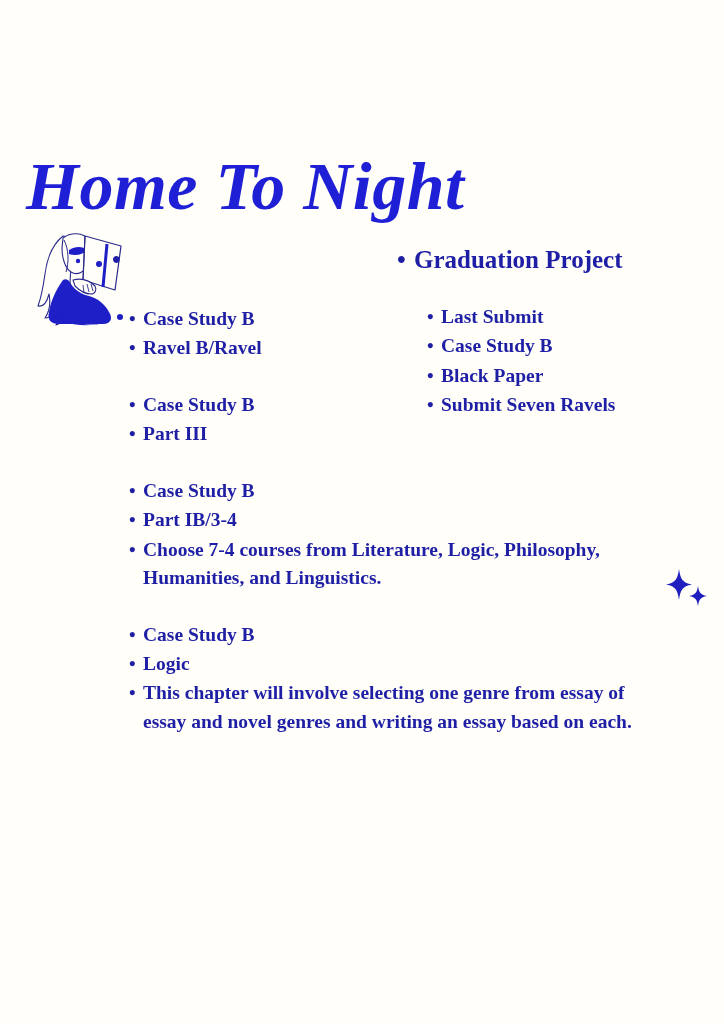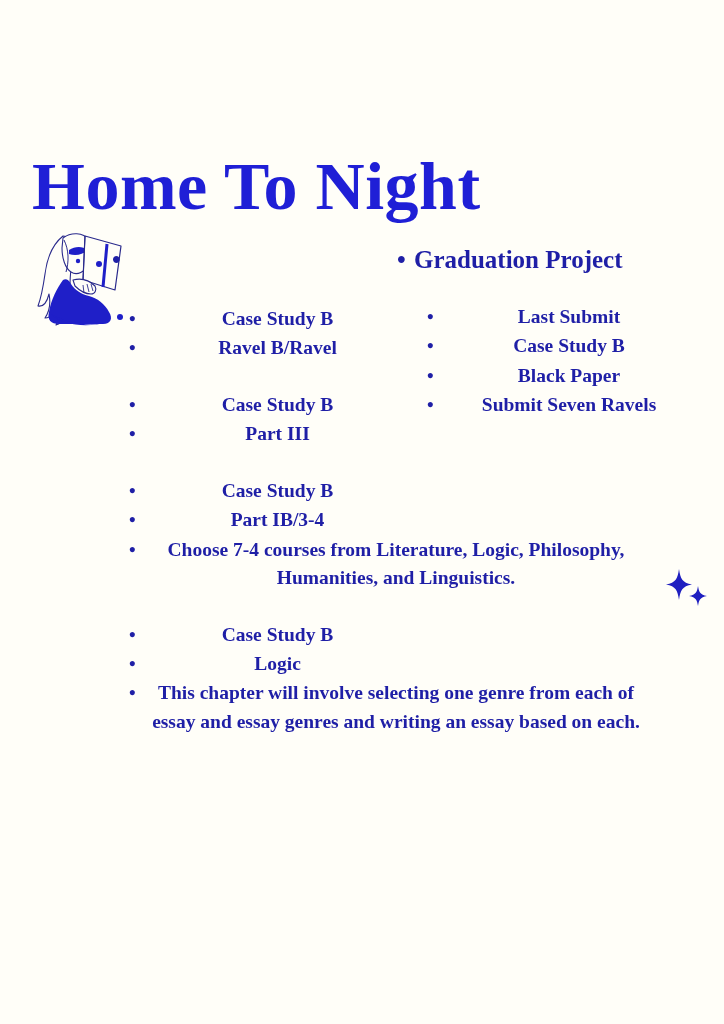--- a/index.html
+++ b/index.html
@@ -17,28 +17,29 @@
 
   .page {
     position: absolute;
     inset: 0;
     background: #fffef8;
   }
 
   
   .title {
     position: absolute;
-    left: 32px;
+    left: 26px;
     top: 152px;
     font-size: 68px;
     font-weight: bold;
     color: #1f1fd6;
     letter-spacing: 0.5px;
     line-height: 1;
     white-space: nowrap;
+    font-style: italic;
   }
 
   
   .illustration {
     position: absolute;
     left: 33px;
     top: 228px;
     width: 98px;
     height: 100px;
   }
@@ -83,21 +84,21 @@
     color: #1f1fa6;
     line-height: 1.46;
     margin-bottom: 1px;
   }
   .li .bullet {
     width: 14px;
     flex: 0 0 14px;
     font-size: 19px;
     line-height: 1.46;
   }
-  .li .txt { flex: 1 1 auto; text-align: center; }
+  .li .txt { flex: 1 1 auto; }
 
   .group-gap { height: 27px; }
 
   .wide { width: 520px; }
 
   
   .sparkles {
     position: absolute;
     left: 664px;
     top: 567px;
@@ -201,21 +202,21 @@
       <li class="li">
         <span class="bullet">•</span>
         <span class="txt">Case Study B</span>
       </li>
       <li class="li">
         <span class="bullet">•</span>
         <span class="txt">Logic</span>
       </li>
       <li class="li wide">
         <span class="bullet">•</span>
-        <span class="txt">This chapter will involve selecting one genre from each of essay and essay genres and writing an essay based on each.</span>
+        <span class="txt">This chapter will involve selecting one genre from essay of essay and novel genres and writing an essay based on each.</span>
       </li>
     </ul>
   </div>
 
   <div class="col col-right">
     <div class="section-head">
       <span class="bullet">•</span>
       <span>Graduation Project</span>
     </div>
 

